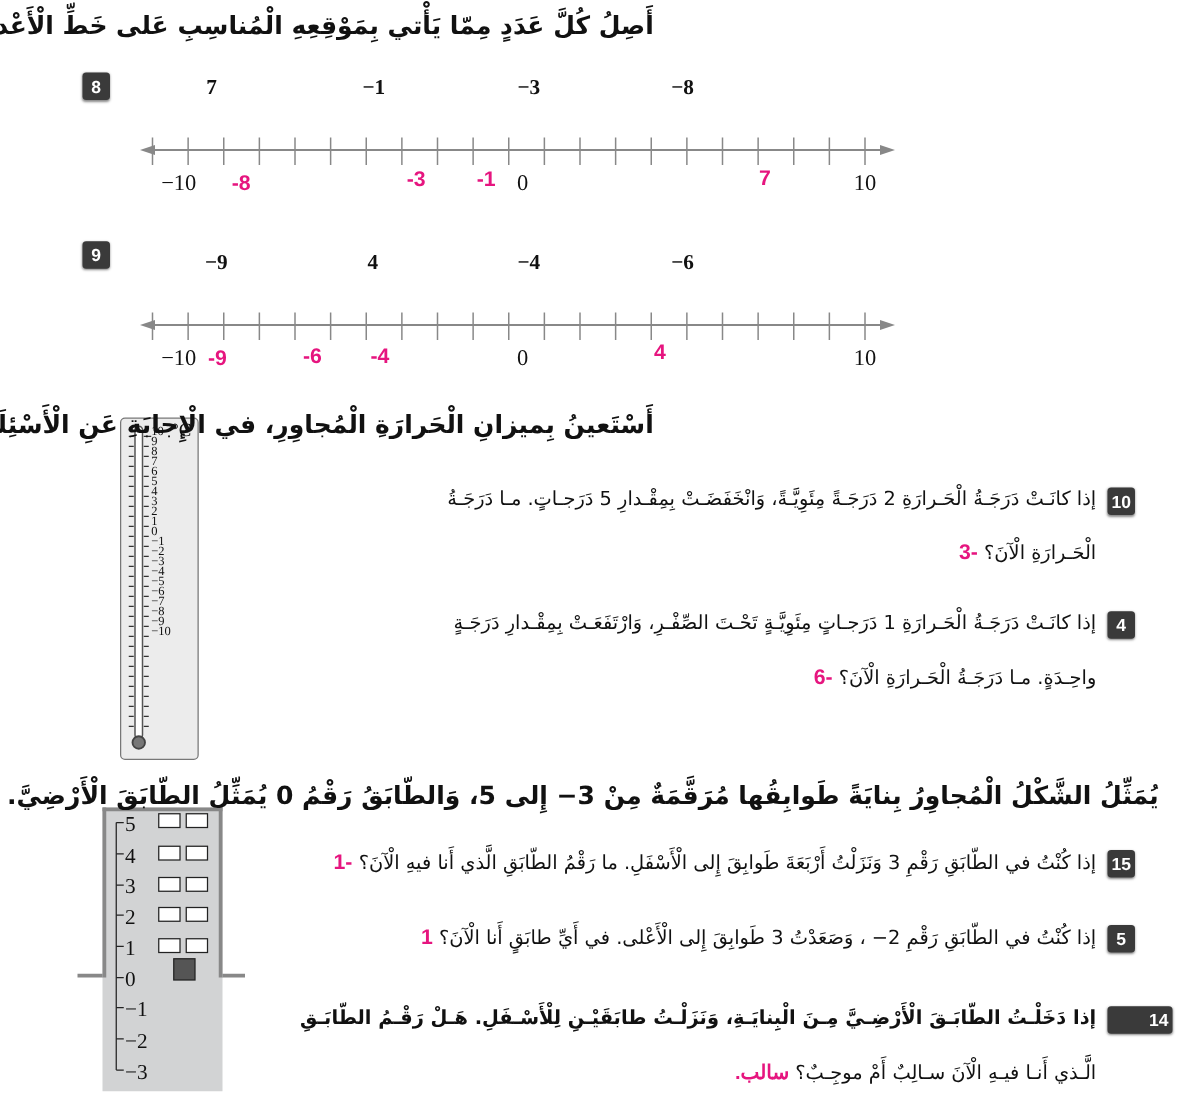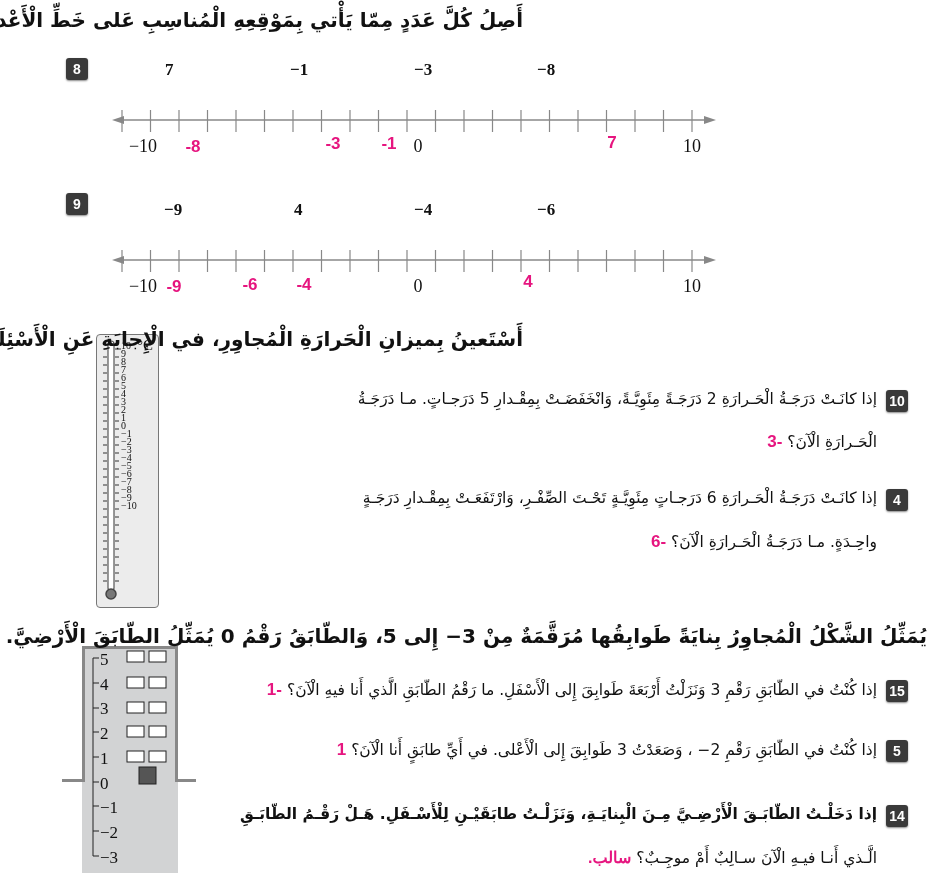--- a/index.html
+++ b/index.html
@@ -201,21 +201,21 @@
 <div class="abs ar title" style="right:420px;top:327px;">أَسْتَعينُ بِميزانِ الْحَرارَةِ الْمُجاوِرِ، في الْإِجابَةِ عَنِ الْأَسْئِلَةِ الْآتِيَةِ:</div>
 
 <div class="badge" style="left:886px;top:390px;">10</div>
 <div class="abs ar q" style="right:66px;top:390px;">إذا كانَـتْ دَرَجَـةُ الْحَـرارَةِ 2 دَرَجَـةً مِئَوِيَّـةً، وَانْخَفَضَـتْ بِمِقْـدارِ 5 دَرَجـاتٍ. مـا دَرَجَـةُ</div>
 <div class="abs ar q" style="right:66px;top:432px;text-align:center;">
   <span>الْحَـرارَةِ الْآنَ؟</span>
   <span class="ans" style="font-size:17px;">-3</span>
 </div>
 
 <div class="badge" style="left:886px;top:489px;">4</div>
-<div class="abs ar q" style="right:66px;top:489px;">إذا كانَـتْ دَرَجَـةُ الْحَـرارَةِ 6 دَرَجـاتٍ مِئَوِيَّـةٍ تَحْـتَ الصِّفْـرِ، وَارْتَفَعَـتْ بِمِقْـدارِ دَرَجَـةٍ</div>
+<div class="abs ar q" style="right:66px;top:489px;">إذا كانَـتْ دَرَجَـةُ الْحَـرارَةِ 1 دَرَجـاتٍ مِئَوِيَّـةٍ تَحْـتَ الصِّفْـرِ، وَارْتَفَعَـتْ بِمِقْـدارِ دَرَجَـةٍ</div>
 <div class="abs ar q" style="right:66px;top:532px;">
   <span>واحِـدَةٍ. مـا دَرَجَـةُ الْحَـرارَةِ الْآنَ؟</span>
   <span class="ans" style="font-size:17px;">-6</span>
 </div>
 
 <div class="abs" style="left:62px;top:779px;width:22px;height:3px;background:#888;"></div>
 <div class="abs" style="left:176px;top:779px;width:20px;height:3px;background:#888;"></div>
 <div class="building">
   <div class="abs" style="left:0;top:0;width:3px;height:136px;background:#888;"></div>
   <div class="abs" style="right:0;top:0;width:3px;height:136px;background:#888;"></div>
@@ -267,18 +267,18 @@
   <span>إذا كُنْتُ في الطّابَقِ رَقْمِ 3 وَنَزَلْتُ أَرْبَعَةَ طَوابِقَ إِلى الْأَسْفَلِ. ما رَقْمُ الطّابَقِ الَّذي أَنا فيهِ الْآنَ؟</span>
   <span class="ans" style="font-size:17px;">-1</span>
 </div>
 
 <div class="badge" style="left:886px;top:740px;">5</div>
 <div class="abs ar q" style="right:66px;top:740px;">
   <span>إذا كُنْتُ في الطّابَقِ رَقْمِ 2− ، وَصَعَدْتُ 3 طَوابِقَ إِلى الْأَعْلى. في أَيِّ طابَقٍ أَنا الْآنَ؟</span>
   <span class="ans" style="font-size:17px;">1</span>
 </div>
 
-<div class="badge" style="left:886px;top:805px;">14</div>
+<div class="badge" style="left:886px;top:805px;padding-left:30px;">14</div>
 <div class="abs ar q" style="right:66px;top:805px;font-weight:bold;">إذا دَخَلْـتُ الطّابَـقَ الْأَرْضِـيَّ مِـنَ الْبِنايَـةِ، وَنَزَلْـتُ طابَقَيْـنِ لِلْأَسْـفَلِ. هَـلْ رَقْـمُ الطّابَـقِ</div>
 <div class="abs ar q" style="right:66px;top:848px;">
   <span>الَّـذي أَنـا فيـهِ الْآنَ سـالِبٌ أَمْ موجِـبٌ؟</span>
   <span class="ans" style="font-size:16px;">سالب.</span>
 </div>
 
 </body></html>

